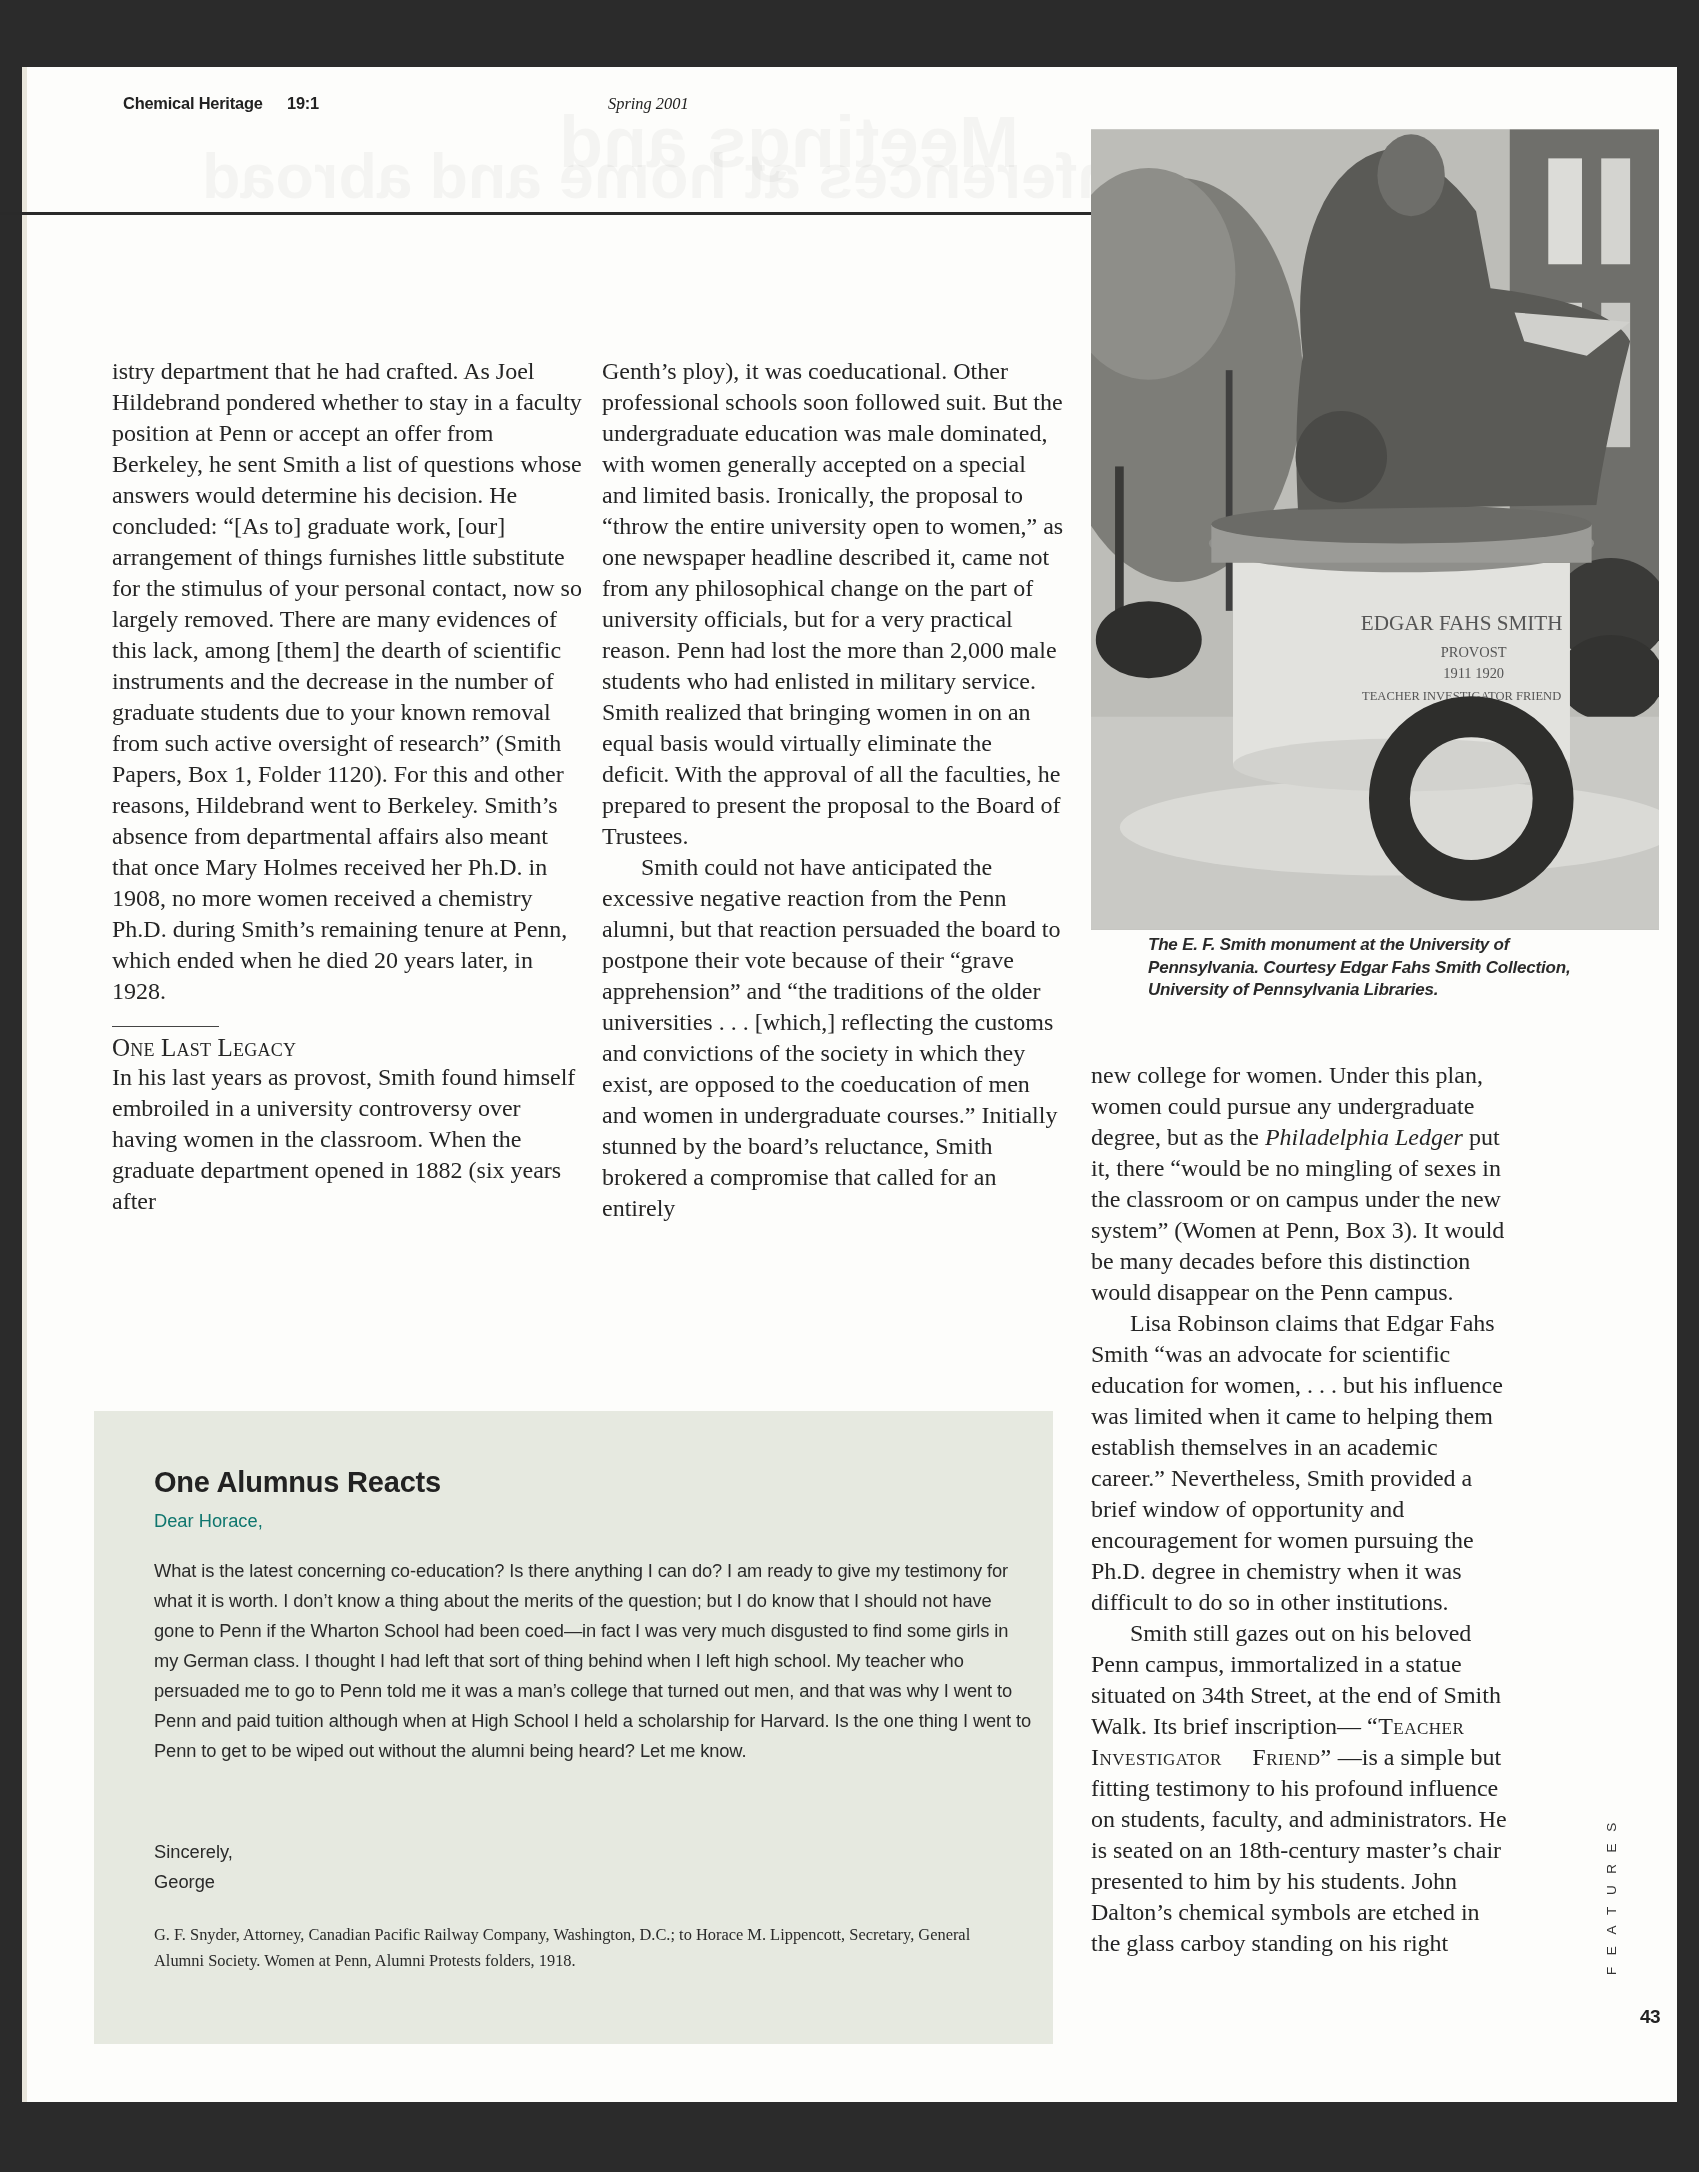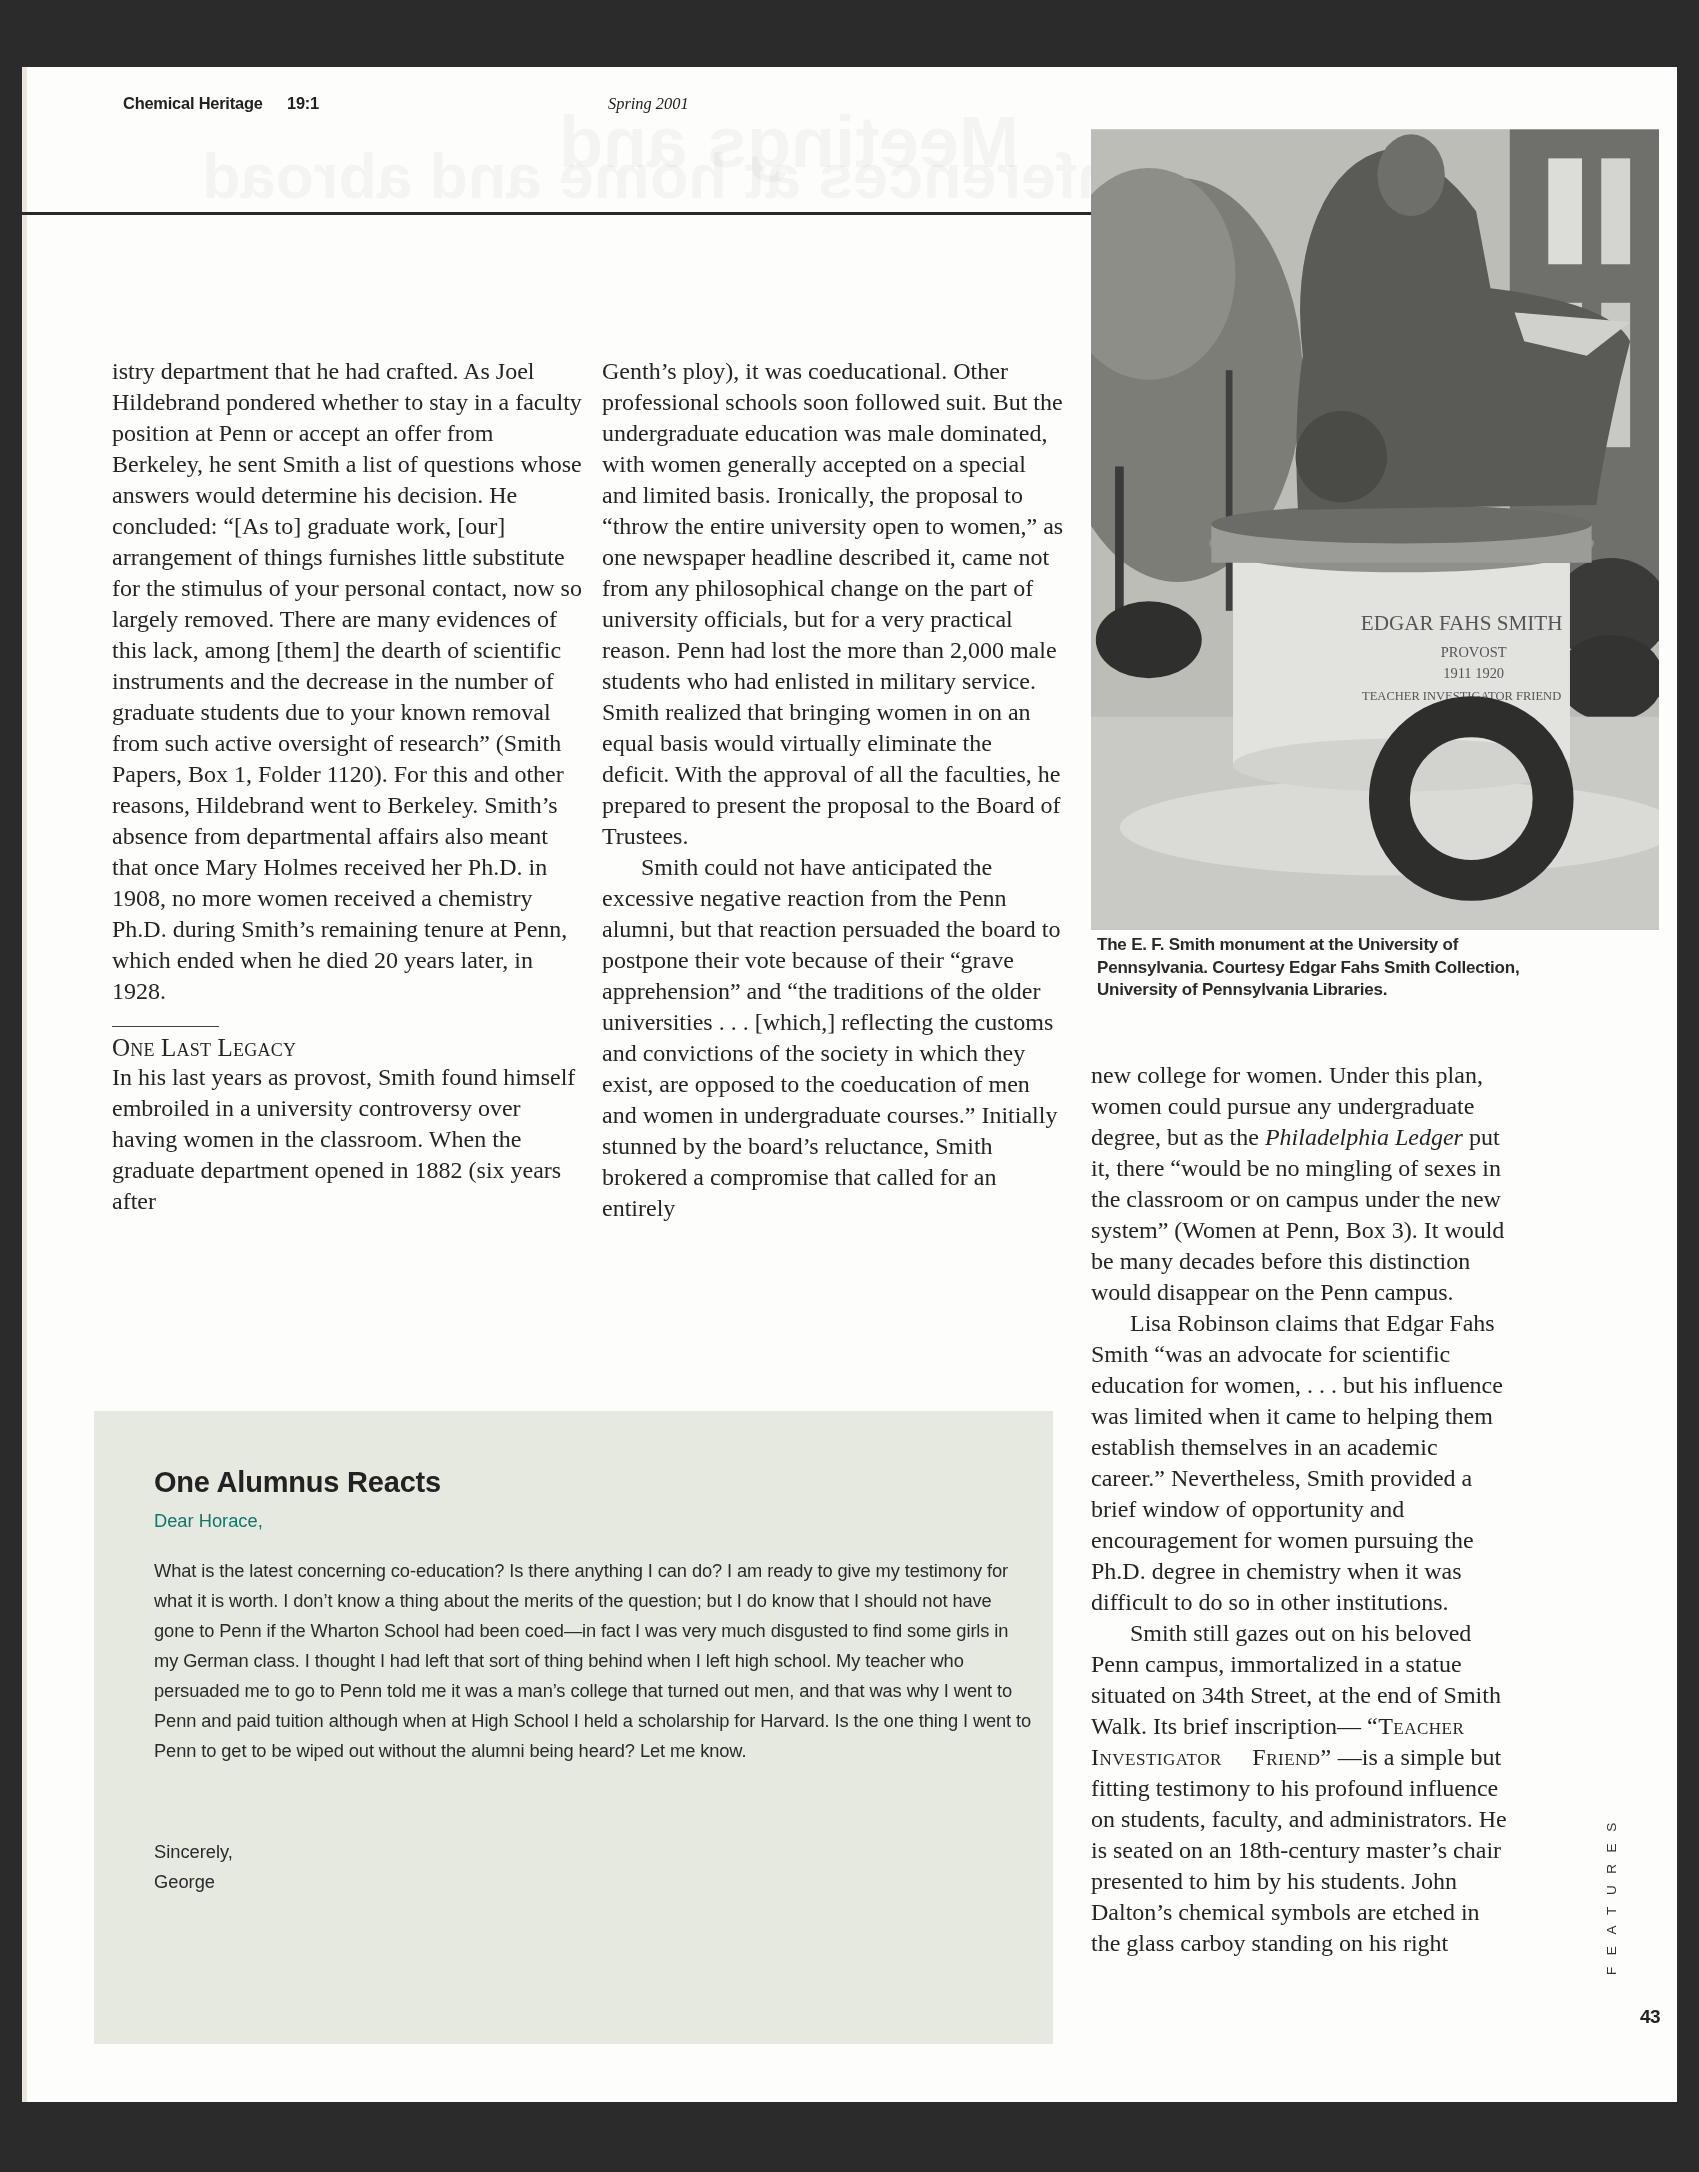--- a/index.html
+++ b/index.html
@@ -51,22 +51,22 @@
   }
   .smallcaps { font-variant: small-caps; letter-spacing: 0.5px; }
   .wide-space { word-spacing: 24px; }
 
   .photo {
     position: absolute; left: 1091px; top: 129px; width: 568px; height: 801px;
     overflow: hidden;
     background: linear-gradient(180deg, #d8d8d4 0%, #9a9a96 30%, #6d6d6a 55%, #b8b8b4 80%, #cfcfcb 100%);
   }
   .caption {
-    position: absolute; left: 1097px; top: 934px; width: 462px;
-    font-family: "Liberation Sans", "DejaVu Sans", sans-serif; font-weight: bold;
+    position: absolute; left: 1148px; top: 934px; width: 462px;
+    font-family: "Liberation Sans", "DejaVu Sans", sans-serif; font-style: italic; font-weight: bold;
     font-size: 17px; line-height: 22.6px; color: #2a2a2a; letter-spacing: -0.2px;
   }
 
   .sidebar {
     position: absolute; left: 94px; top: 1411px; width: 959px; height: 633px;
     background: #e6e9e0;
     font-family: "Liberation Sans", "DejaVu Sans", sans-serif;
   }
   .sidebar .sb-title {
     position: absolute; left: 60px; top: 55px; font-size: 29px; font-weight: bold; color: #222;
@@ -177,17 +177,18 @@
 </div>
 
 <div class="sidebar">
   <div class="sb-title">One Alumnus Reacts</div>
   <div class="sb-salutation">Dear Horace,</div>
   <div class="sb-body">What is the latest concerning co-education? Is there anything I can do? I am ready to give my testimony for what it is worth. I don’t know a thing about the merits of the question; but I do know that I should not have gone to Penn if the Wharton School had been coed—in fact I was very much disgusted to find some girls in my German class. I thought I had left that sort of thing behind when I left high school. My teacher who persuaded me to go to Penn told me it was a man’s college that turned out men, and that was why I went to Penn and paid tuition although when at High School I held a scholarship for Harvard. Is the one thing I went to Penn to get to be wiped out without the alumni being heard? Let me know.</div>
   <div class="sb-closing">
     <div>Sincerely,</div>
     <div>George</div>
   </div>
+  <div class="sb-source">G. F. Snyder, Attorney, Canadian Pacific Railway Company, Washington, D.C.; to Horace M. Lippencott, Secretary, General Alumni Society. Women at Penn, Alumni Protests folders, 1918.</div>
 </div>
 
 <div class="section-tab">FEATURES</div>
 <div class="page-num">43</div>
 
 
 </body></html>

